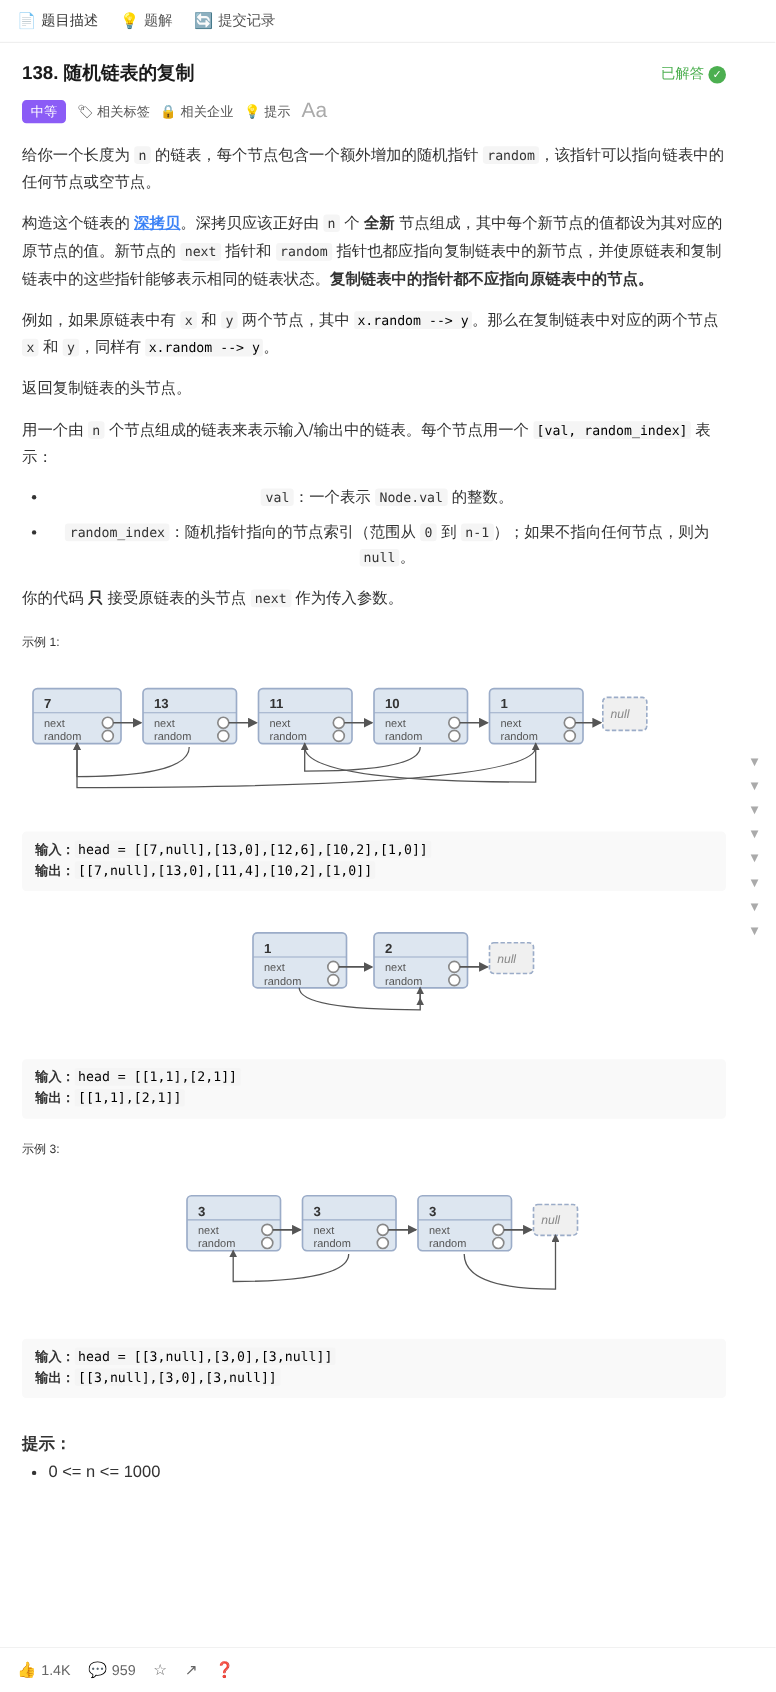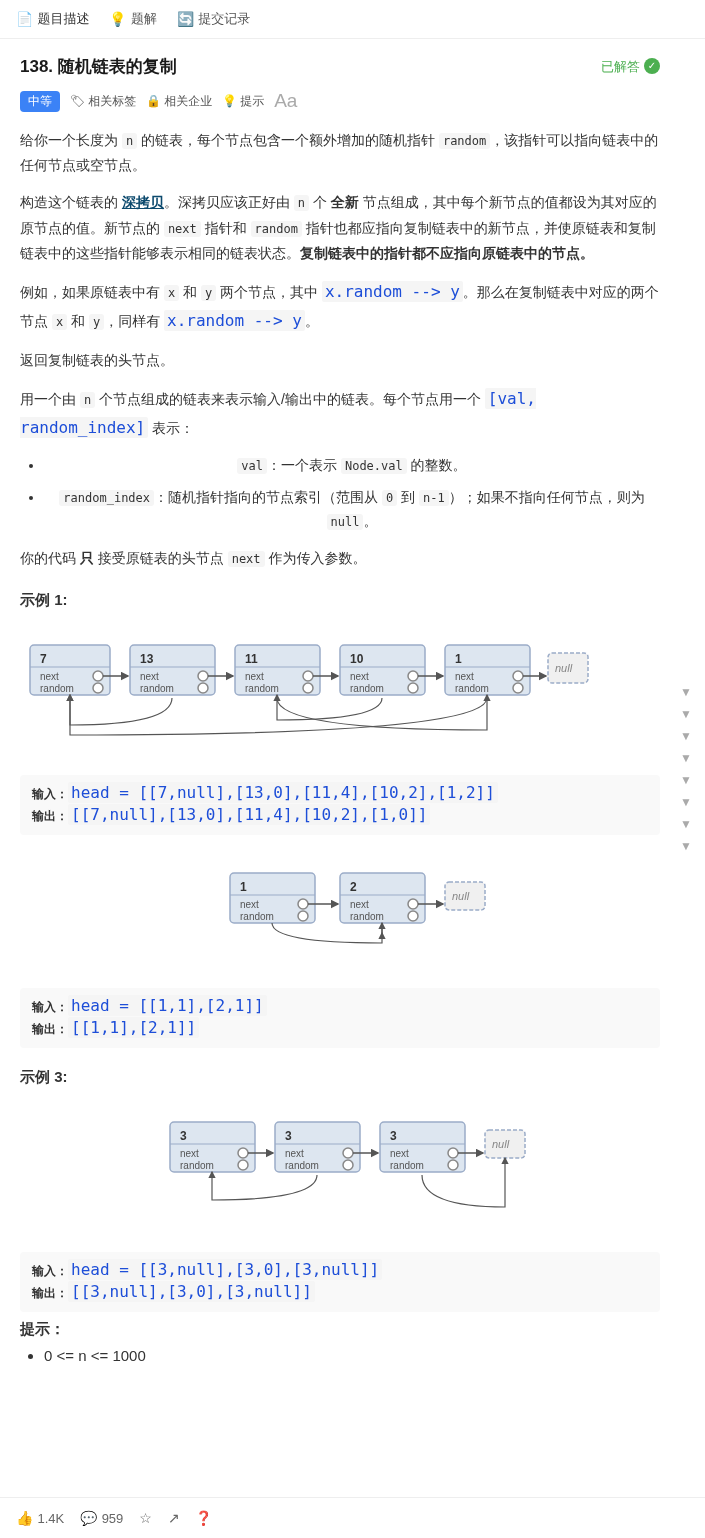--- a/index.html
+++ b/index.html
@@ -44,21 +44,21 @@
       justify-content: space-between;
       margin-bottom: 12px;
     }
     .problem-title {
       font-size: 17px;
       font-weight: bold;
       color: #1a1a1a;
     }
     .solved-badge {
       display: flex;
-      align-items: flex-start;
+      align-items: flex-end;
       gap: 4px;
       color: #4caf50;
       font-size: 13px;
     }
     .solved-icon {
       width: 16px;
       height: 16px;
       background: #4caf50;
       border-radius: 50%;
       display: inline-flex;
@@ -68,21 +68,21 @@
       font-size: 10px;
     }
     .tags-row {
       display: flex;
       align-items: center;
       gap: 10px;
       margin-bottom: 16px;
       font-size: 12px;
     }
     .difficulty-tag {
-      background: #3b82f6;
+      background: #8b5cf6;
       color: white;
       padding: 2px 8px;
       border-radius: 4px;
       font-size: 12px;
     }
     .tag-link {
       display: flex;
       align-items: center;
       gap: 3px;
       color: #555;
@@ -91,64 +91,64 @@
     }
     .tag-icon { font-size: 12px; }
     .description {
       line-height: 1.8;
       color: #333;
       font-size: 14px;
     }
     .description p {
       margin-bottom: 12px;
     }
-    .description .blue-link { color: #0c4a6e; font-weight: bold; text-decoration: underline; cursor: pointer; }
+    .description .blue-link { color: #3b82f6; font-weight: bold; text-decoration: underline; cursor: pointer; }
     .code-inline {
       font-family: "Consolas", "Monaco", monospace;
       background: #f5f5f5;
       padding: 1px 4px;
       border-radius: 3px;
       font-size: 12px;
       color: #333;
     }
     .code-block-inline {
       font-family: "Consolas", "Monaco", monospace;
-      font-size: 16px;
-      color: #1d4ed8;
+      font-size: 12px;
+      color: #000000;
       background: #f5f5f5;
       padding: 1px 3px;
       border-radius: 2px;
     }
     .bullet-list {
       list-style: disc;
       padding-left: 24px;
       margin-bottom: 12px;
       text-align: center;
     }
     .bullet-list li {
       margin-bottom: 8px;
       line-height: 1.7;
     }
     .example-title {
-      font-size: 15px;
-      font-weight: bold;
+      font-size: 11px;
+      font-weight: normal;
       margin: 20px 0 10px 0;
     }
     .example-io {
       background: #f9f9f9;
       padding: 8px 12px;
       border-radius: 4px;
       font-family: "Consolas", monospace;
       font-size: 12px;
       color: #333;
       margin-bottom: 8px;
     }
     .example-io .io-line { margin-bottom: 2px; }
     .hints-section {
-      margin-top: 8px;
+      margin-top: 32px;
     }
     .hints-title {
       font-size: 15px;
       font-weight: bold;
       margin-bottom: 8px;
     }
     .hints-list {
       list-style: disc;
       padding-left: 24px;
     }
@@ -349,21 +349,21 @@
 
       <defs>
         <marker id="arrowhead" markerWidth="6" markerHeight="6" refX="5" refY="3" orient="auto">
           <path d="M0,0 L0,6 L6,3 z" fill="#555"></path>
         </marker>
       </defs>
     </svg>
   </div>
   <div class="example-io">
     <div class="io-line">
-      <strong>输入：</strong><span class="code-block-inline">head = [[7,null],[13,0],[11,4],[10,2],[1,2]]</span>
+      <strong>输入：</strong><span class="code-block-inline">head = [[7,null],[13,0],[12,6],[10,2],[1,0]]</span>
     </div>
     <div class="io-line">
       <strong>输出：</strong><span class="code-block-inline">[[7,null],[13,0],[11,4],[10,2],[1,0]]</span>
     </div>
   </div>
 
   <div class="diagram-wrapper">
     <svg class="svg-diagram" width="420" height="100" viewBox="0 0 420 100">
 
       <rect x="100" y="15" width="85" height="50" rx="4" fill="#dde6f0" stroke="#9bacc8" stroke-width="1.5"></rect>

